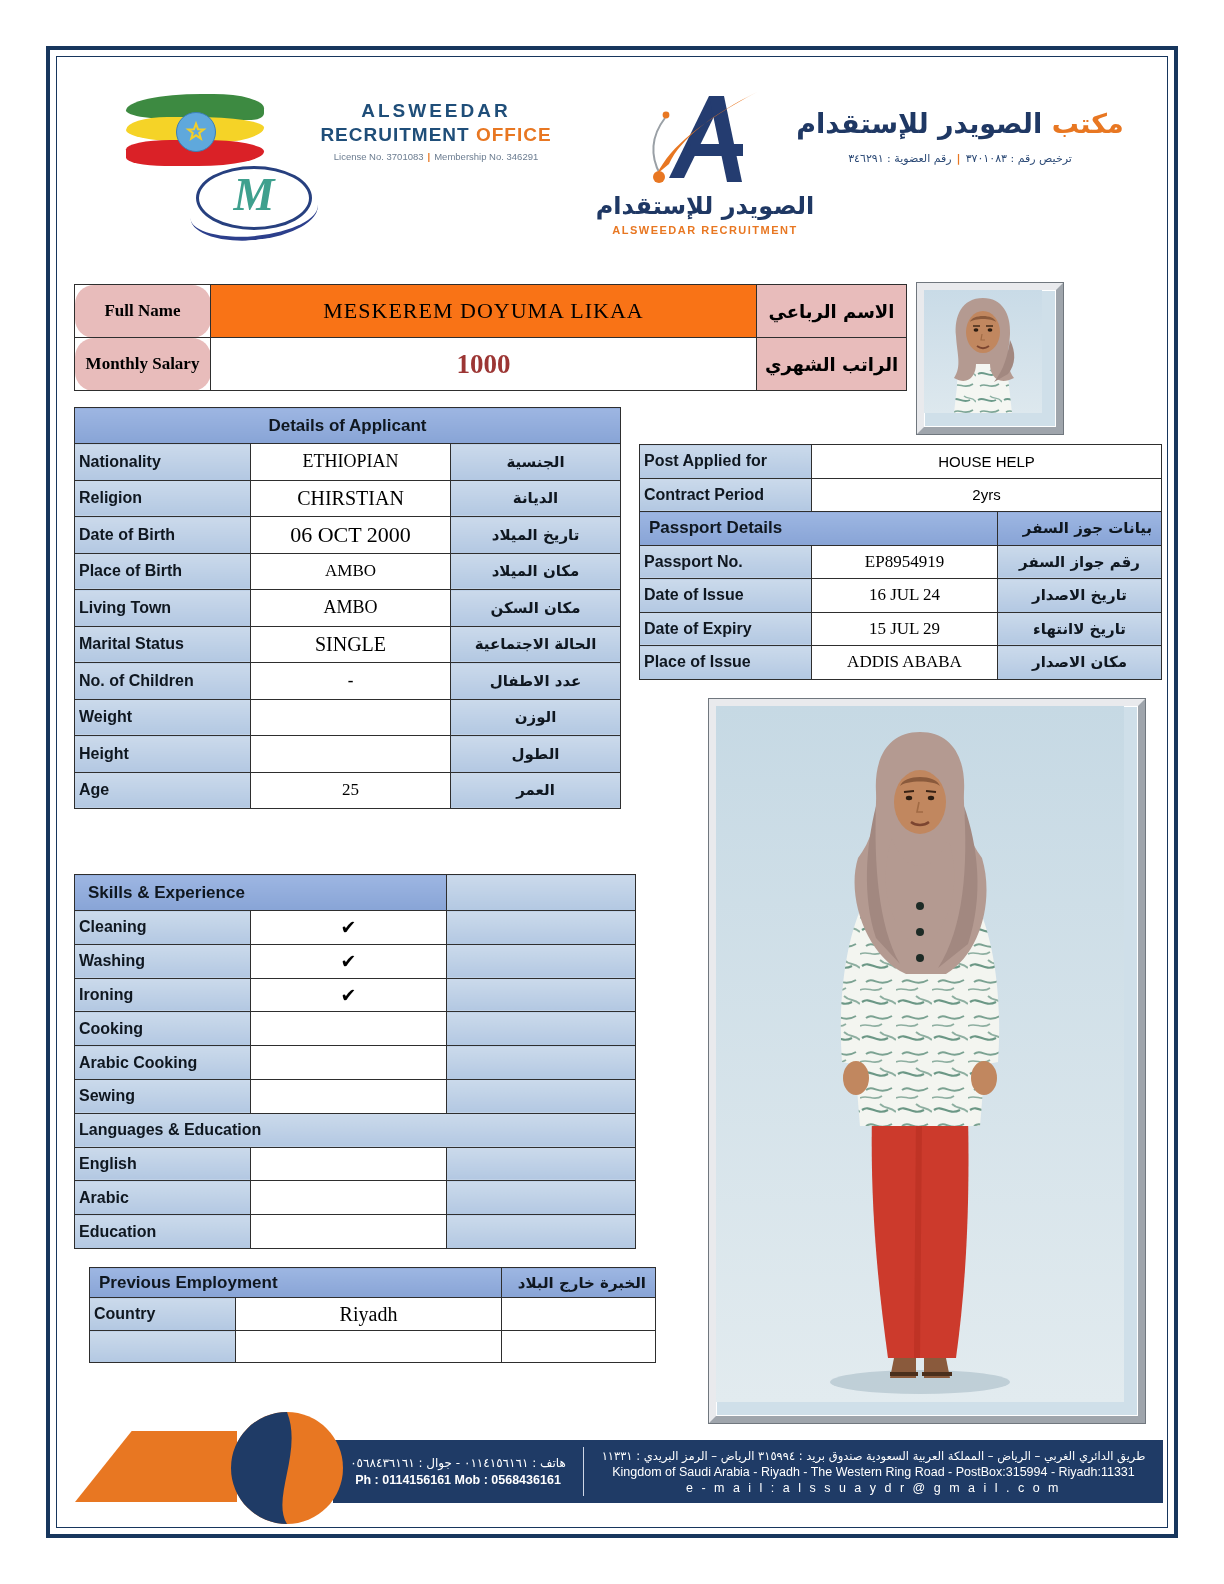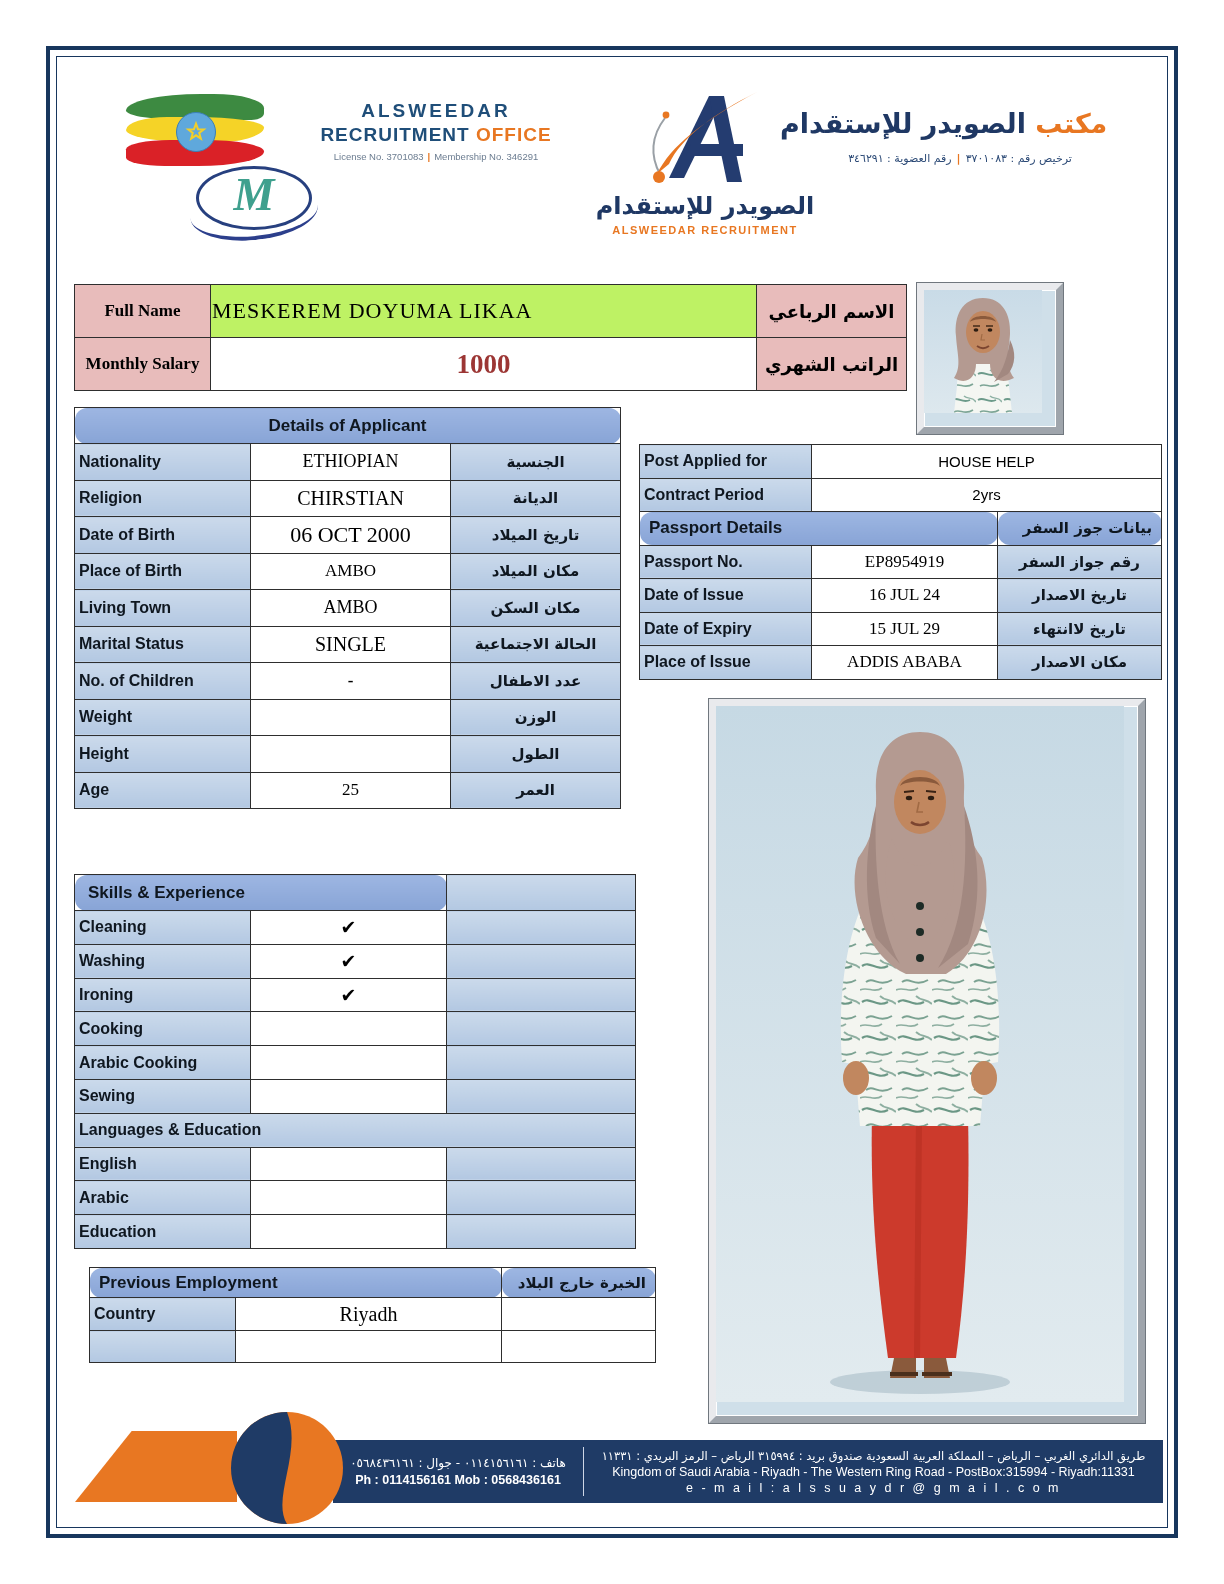--- a/index.html
+++ b/index.html
@@ -27,36 +27,36 @@
   .mlogo .ell{position:absolute;inset:0;border:3px solid #27407f;border-radius:50%;}
   .mlogo .arc{position:absolute;left:-6px;top:18px;width:128px;height:52px;border:0;
         border-bottom:4px solid #2c3f8c;border-radius:50%;transform:rotate(-6deg);}
   .mlogo .m{position:absolute;left:0;top:2px;width:116px;text-align:center;
         font:italic bold 46px "Liberation Serif",serif;color:#3fa08e;}
   .alogo{left:645px;top:88px;width:120px;height:104px;}
   .c-ar{left:595px;top:192px;width:220px;text-align:center;direction:rtl;
         font:bold 24px "DejaVu Sans",sans-serif;color:#1F3864;}
   .c-en{left:595px;top:224px;width:220px;text-align:center;
         font-size:11px;font-weight:bold;color:#E87722;letter-spacing:1.5px;}
-  .r-title{left:780px;top:108px;width:360px;direction:rtl;text-align:left;padding-right:4px;
+  .r-title{left:780px;top:108px;width:360px;direction:rtl;text-align:center;padding-right:4px;
         font:bold 27px "DejaVu Sans",sans-serif;color:#1F3864;}
   .r-title .orange{color:#E87722;}
   .r-lic{left:790px;top:152px;width:340px;direction:rtl;text-align:center;
         font:11px "DejaVu Sans",sans-serif;color:#2c4a76;}
   .r-lic .sep{color:#E87722;font-weight:bold;padding:0 5px;}
 
   
   table.t{position:absolute;border-collapse:collapse;table-layout:fixed;}
   table.t td{border:1.5px solid #2e2e2e;overflow:hidden;vertical-align:middle;}
   .pink{background:#E8BCBB;}
-  .plbl{font:bold 17px "Liberation Serif",serif;color:#000;text-align:center;}
+  .plbl{font:bold 17px "Liberation Serif",serif;color:#000;text-align:center;border-radius:19px;}
   .par{font:bold 18px "DejaVu Sans",sans-serif;direction:rtl;text-align:center;}
-  .nval{font:22px "Liberation Serif",serif;text-align:left;letter-spacing:1px;background:#bef264;}
+  .nval{font:22px "Liberation Serif",serif;text-align:center;letter-spacing:1px;background:#f97316;}
   .sval{font:bold 27px "Liberation Serif",serif;text-align:center;color:#9C3634;background:#fff;}
-  .hdr{background:linear-gradient(#9db6e2,#88a4d6);font:bold 17px "Liberation Sans",sans-serif;color:#0f1720;border-radius:12px;}
+  .hdr{background:linear-gradient(#9db6e2,#88a4d6);font:bold 17px "Liberation Sans",sans-serif;color:#0f1720;}
   .lbl{background:linear-gradient(#CBDAEB,#B3C8E2);font:bold 16px "Liberation Sans",sans-serif;
        color:#0f1720;padding-left:4px;}
   .val{background:#fff;font:17px "Liberation Serif",serif;text-align:center;}
   .arc2{background:linear-gradient(#CBDAEB,#B3C8E2);font:bold 15px "DejaVu Sans",sans-serif;
        direction:rtl;text-align:center;color:#0f1720;}
   .chk{font:bold 19px "DejaVu Sans",sans-serif;}
   .sans{font-family:"Liberation Sans",sans-serif;font-size:15px;}
 
   
   .photo-frame{border:7px solid;border-color:#e9eaed #9fa5ac #9fa5ac #e9eaed;outline:1px solid #70777e;

